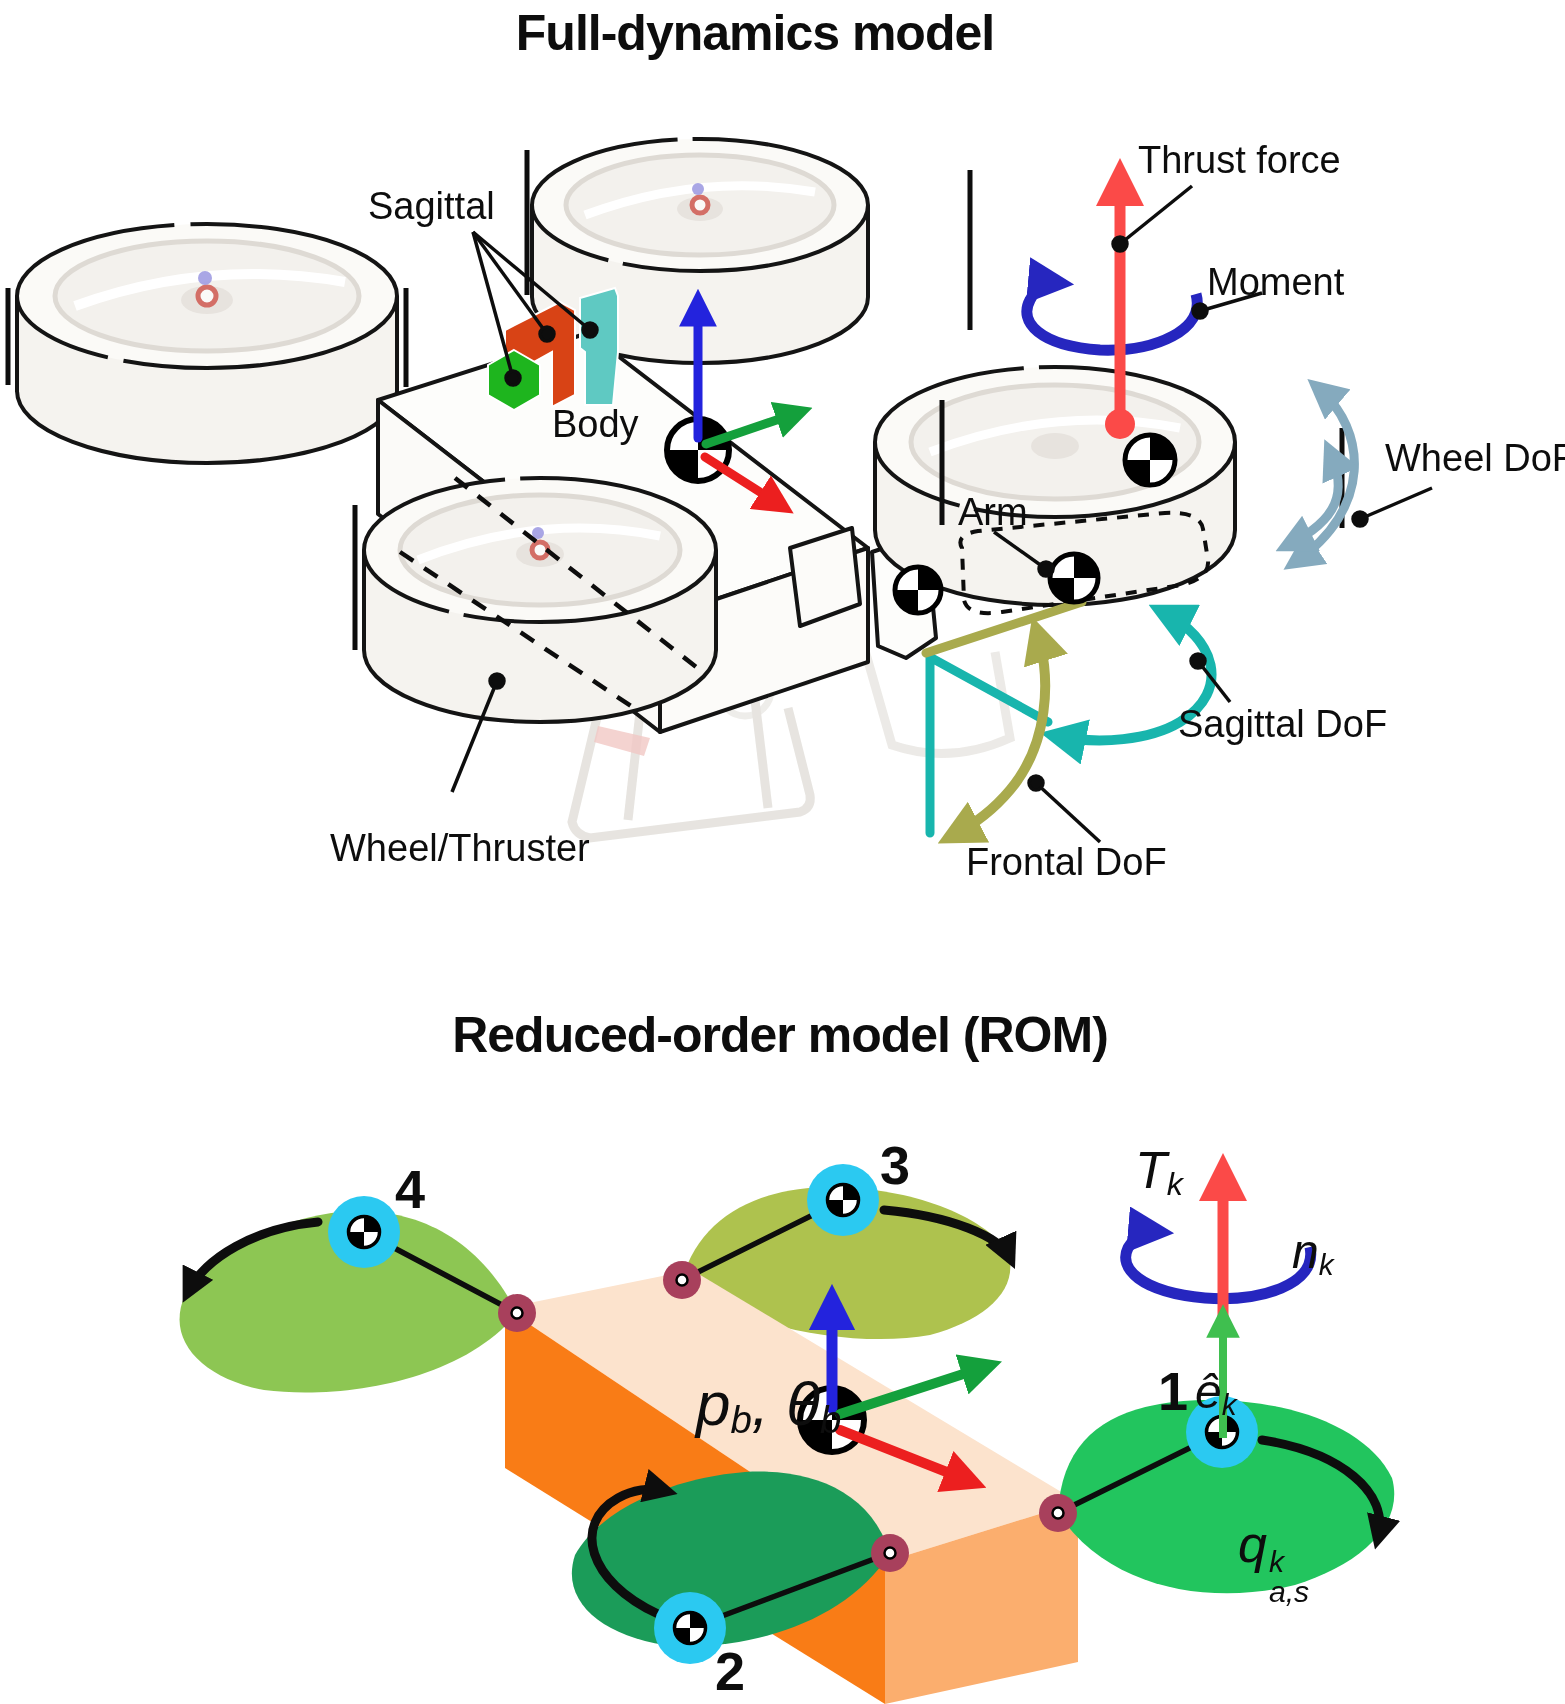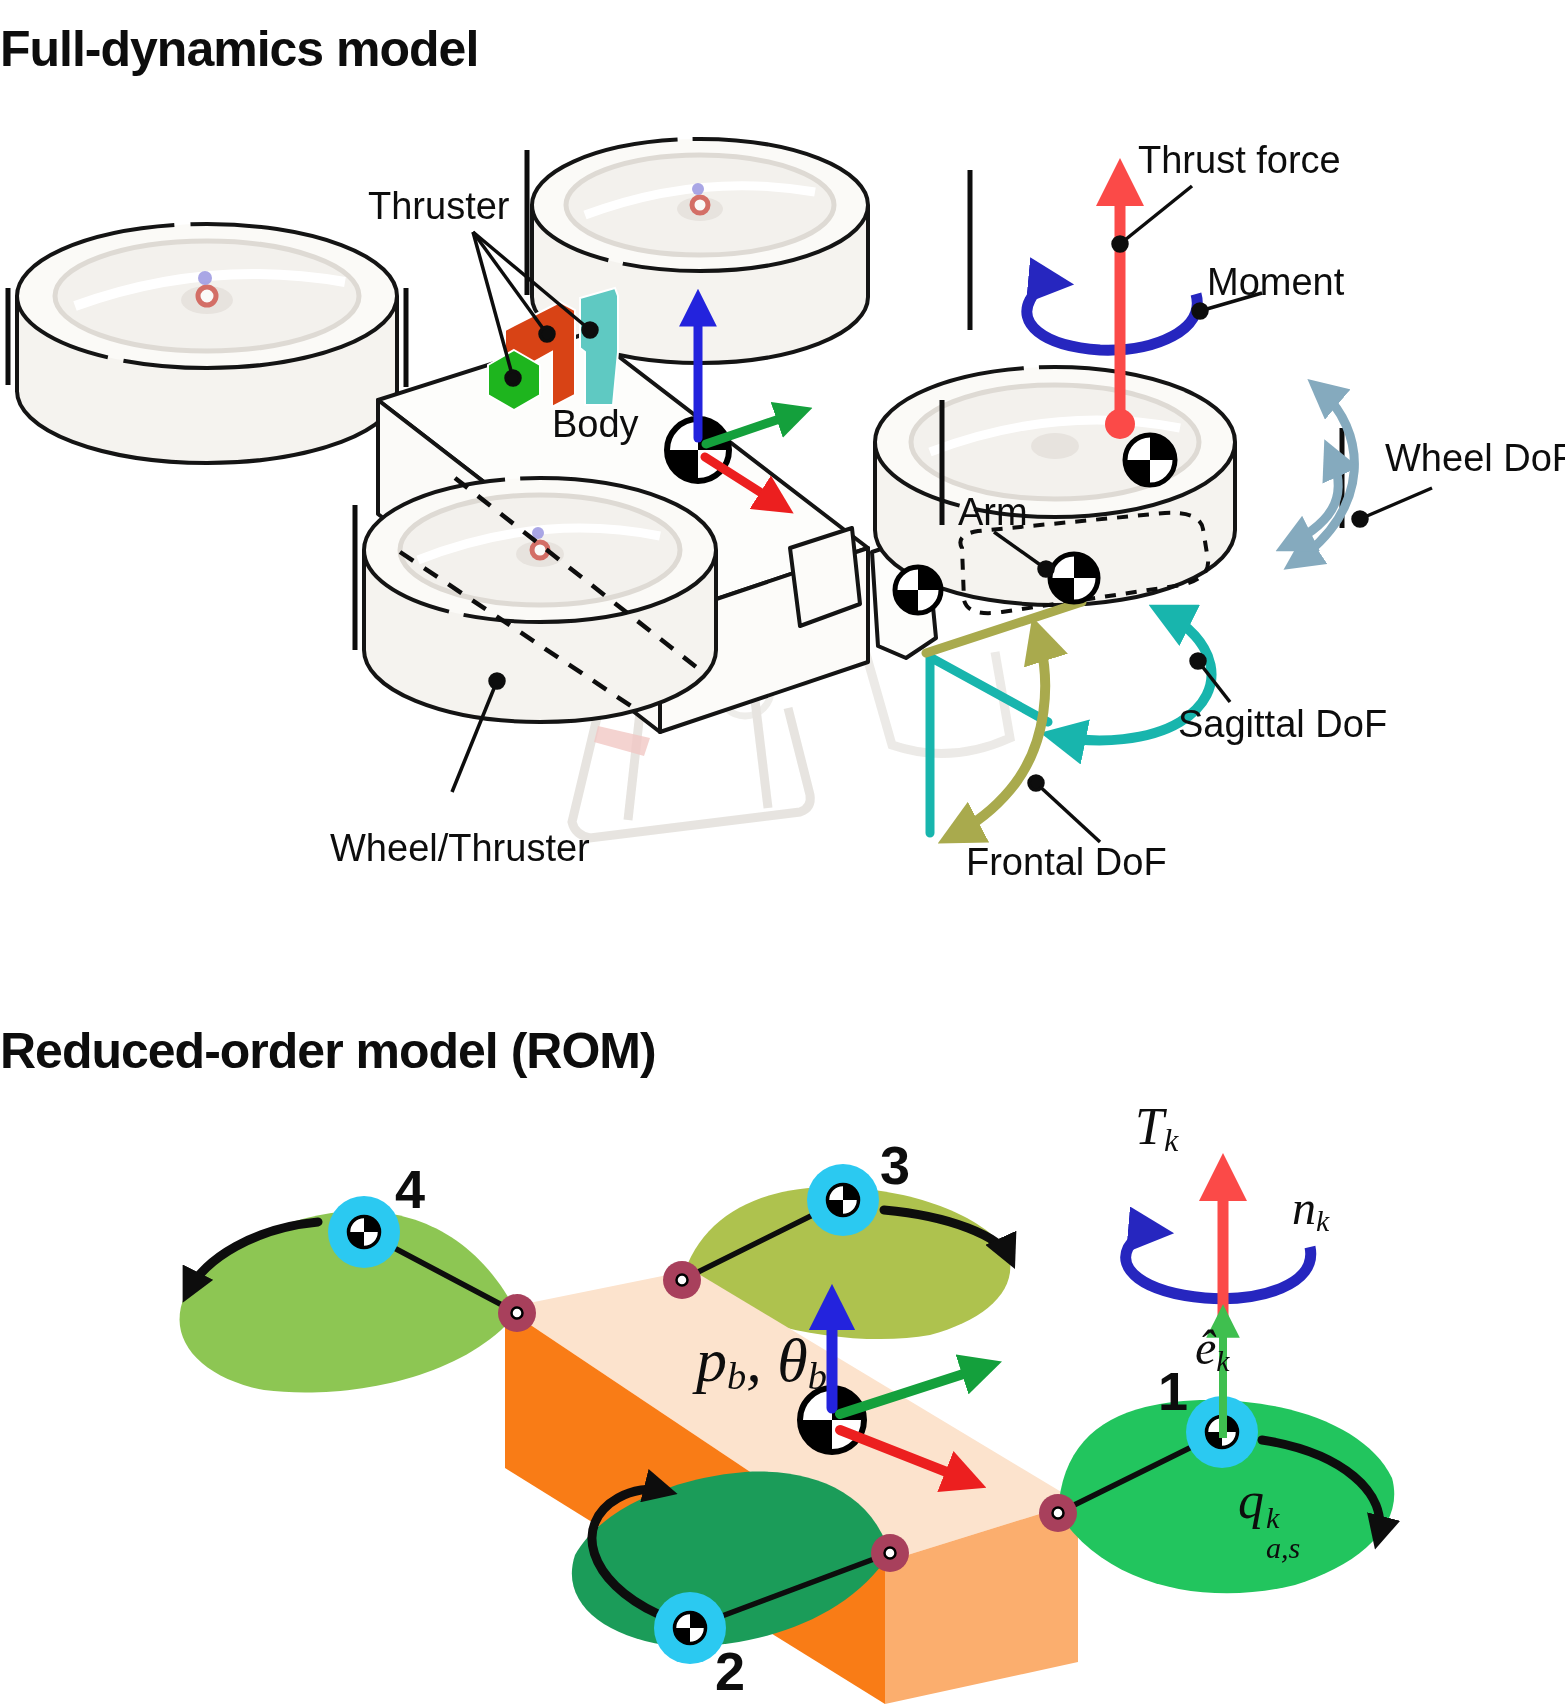--- a/index.html
+++ b/index.html
@@ -1,22 +1,22 @@
 <!DOCTYPE html>
 <html><head>
 <meta charset="utf-8">
 <style>
   html,body{margin:0;padding:0;background:#ffffff;}
   #stage{position:relative;width:1565px;height:1704px;overflow:hidden;background:#ffffff;
          font-family:"Liberation Sans",sans-serif;color:#0d0d0d;}
   #fig{position:absolute;left:0;top:0;}
   .lbl{position:absolute;font-size:38px;line-height:1.1;white-space:nowrap;color:#0d0d0d;text-align:center;}
-  .title{font-weight:bold;font-size:50px;text-align:left;letter-spacing:-1px;margin-top:16px;}
+  .title{font-weight:bold;font-size:50px;text-align:center;letter-spacing:-1px;}
   .num{font-weight:bold;font-size:54px;}
-  .math{font-family:Liberation Serif, serif;font-style:italic;font-size:48px;}
+  .math{font-family:Liberation Sans, sans-serif;font-style:italic;font-size:48px;margin-top:44px;}
   .msub{font-size:62%;vertical-align:-20%;font-style:italic;}
   .supsub{display:inline-flex;flex-direction:column;align-items:flex-start;
           font-size:58%;line-height:1.0;vertical-align:-34%;margin-left:2px;}
   .supsub .s-sup{display:block;}
   .supsub .s-sub{display:block;}
 </style>
 </head>
 <body>
 
 <div id="stage">
@@ -288,21 +288,21 @@
     <line x1="840" y1="1430" x2="972" y2="1482" stroke="#ec1f1f" stroke-width="10" marker-end="url(#ah-red2)"></line>
   </g>
 
   <path d="M 1310,1247 C 1318,1285 1260,1302 1205,1298 C 1140,1292 1118,1268 1128,1248 C 1134,1237 1146,1231 1158,1232" fill="none" stroke="#2626bf" stroke-width="11" marker-end="url(#ah-blue)"></path>
   <line x1="1223" y1="1318" x2="1223" y2="1170" stroke="#fb4a48" stroke-width="11" marker-end="url(#ah-red)"></line>
   <line x1="1223" y1="1438" x2="1223" y2="1316" stroke="#3fbf4f" stroke-width="8" marker-end="url(#ah-ekg)"></line>
 </svg>
 
 <div class="lbl title" style="left:0;top:6px;width:1510px;">Full-dynamics model</div>
 
-<div class="lbl" style="left:368px;top:186px;">Thruster</div>
+<div class="lbl" style="left:368px;top:186px;">Sagittal</div>
 <div class="lbl" style="left:552px;top:404px;">Body</div>
 <div class="lbl" style="left:1138px;top:140px;">Thrust force</div>
 <div class="lbl" style="left:1207px;top:262px;">Moment</div>
 <div class="lbl" style="left:1385px;top:438px;">Wheel DoF</div>
 <div class="lbl" style="left:958px;top:492px;">Arm</div>
 <div class="lbl" style="left:1167px;top:704px;margin-left:11px;">Sagittal DoF</div>
 <div class="lbl" style="left:966px;top:842px;">Frontal DoF</div>
 <div class="lbl" style="left:330px;top:795px;margin-top:33px;">Wheel/Thruster</div>
 
 <div class="lbl title" style="left:0;top:1008px;width:1560px;">Reduced-order model (ROM)</div>

